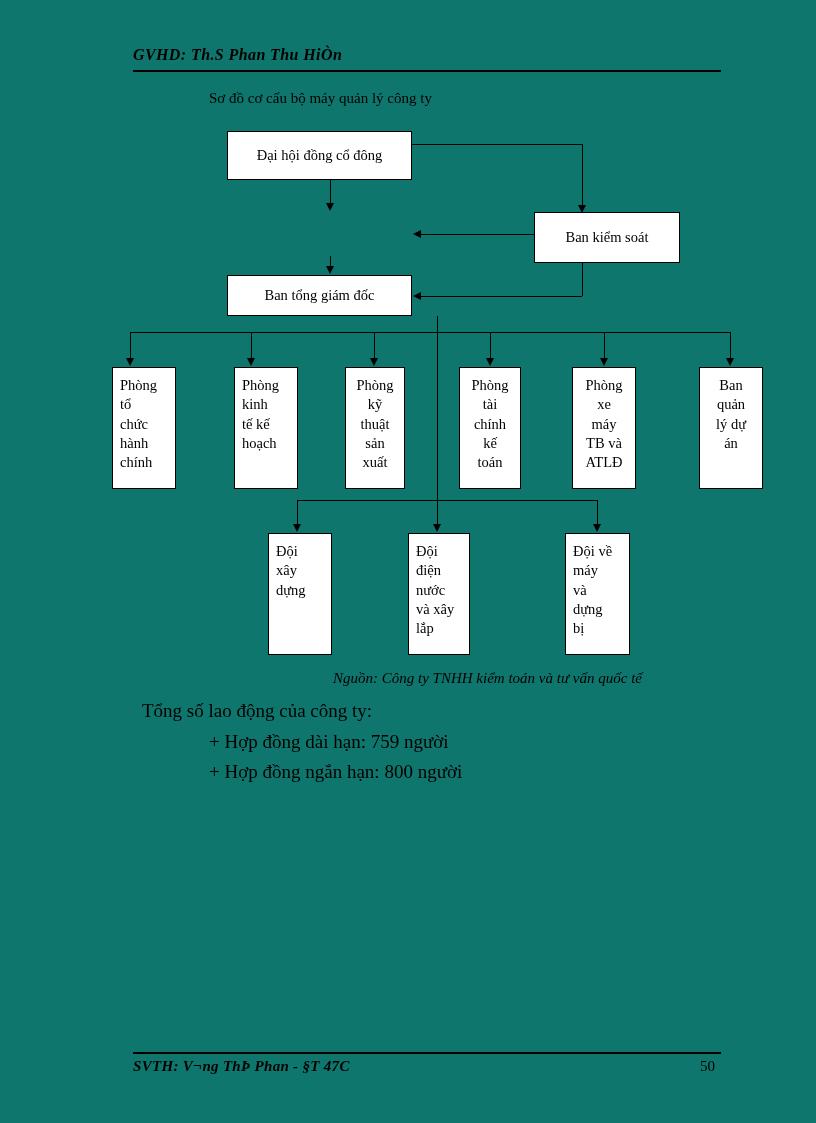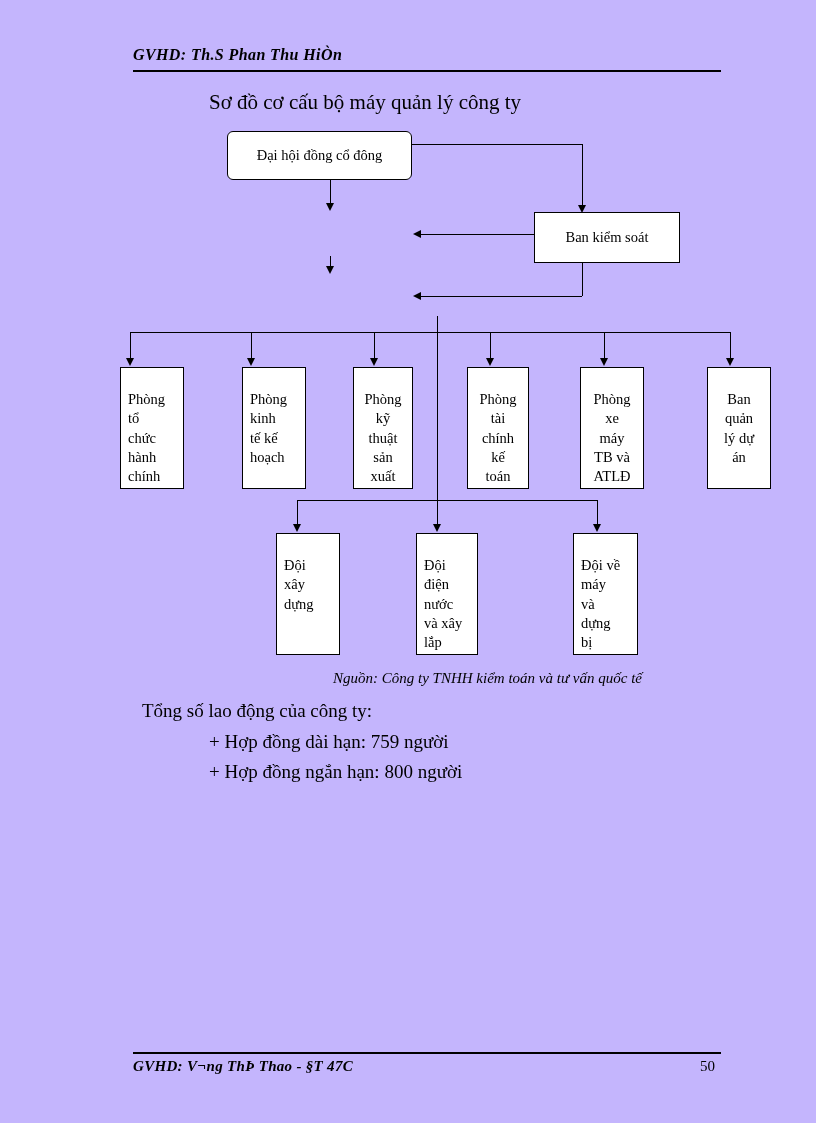--- a/index.html
+++ b/index.html
@@ -9,21 +9,21 @@
     background: #ffffff;
   }
   body {
     font-family: "Liberation Serif", "DejaVu Serif", serif;
     color: #000000;
   }
   .page {
     position: relative;
     width: 816px;
     height: 1123px;
-    background: #c4b5fd;
+    background: #0f766e;
     overflow: hidden;
   }
 
   
   .header-text {
     position: absolute;
     left: 133px;
     top: 46px;
     font-style: italic;
     font-weight: bold;
@@ -65,21 +65,21 @@
     top: 1058px;
     font-size: 15px;
     white-space: nowrap;
   }
 
   
   .diagram-title {
     position: absolute;
     left: 209px;
     top: 90px;
-    font-size: 21px;
+    font-size: 15px;
     white-space: nowrap;
   }
   .source-note {
     position: absolute;
     left: 333px;
     top: 670px;
     font-size: 15px;
     font-style: italic;
     white-space: nowrap;
   }
@@ -107,22 +107,21 @@
   }
   
   .box.wide {
     display: flex;
     align-items: center;
     justify-content: center;
     text-align: center;
   }
   
   .box.tall {
-    padding-top: 22px;
-    margin-left: 8px;
+    padding-top: 8px;
   }
   .box.tall.left-text {
     text-align: left;
     padding-left: 7px;
   }
   .box.tall.center-text {
     text-align: center;
     padding-left: 2px;
     padding-right: 2px;
   }
@@ -205,25 +204,28 @@
 
   <div class="ln v" style="left:297px; top:500px; height:26px;"></div>
   <div class="arrow down" style="left:292.5px; top:524px;"></div>
 
   <div class="ln v" style="left:437px; top:500px; height:26px;"></div>
   <div class="arrow down" style="left:432.5px; top:524px;"></div>
 
   <div class="ln v" style="left:597px; top:500px; height:26px;"></div>
   <div class="arrow down" style="left:592.5px; top:524px;"></div>
 
-  <div class="box wide" style="left:227px; top:131px; width:185px; height:49px;border-radius:6px;">
+  <div class="box wide" style="left:227px; top:131px; width:185px; height:49px;">
     <span class="label">Đại hội đồng cổ đông</span>
   </div>
 
 
+  <div class="box wide" style="left:227px; top:275px; width:185px; height:41px;">
+    <span class="label">Ban tổng giám  đốc</span>
+  </div>
 
   <div class="box wide" style="left:534px; top:212px; width:146px; height:51px;">
     <span class="label">Ban kiểm  soát</span>
   </div>
 
   <div class="box tall left-text" style="left:112px; top:367px; width:64px; height:122px;">
     <span class="label">Phòng
 tổ
 chức
 hành
@@ -289,16 +291,16 @@
 dựng
 bị</span>
   </div>
 
   <div class="source-note">Nguồn: Công ty TNHH  kiểm toán và tư vấn quốc tế</div>
   <div class="para total">Tổng số lao động của công ty:</div>
   <div class="para line1">+ Hợp đồng dài hạn: 759 người</div>
   <div class="para line2">+ Hợp đồng ngắn hạn: 800 người</div>
 
   <div class="footer-rule"></div>
-  <div class="footer-text">GVHD: V¬ng  ThÞ Thao - §T 47C</div>
+  <div class="footer-text">SVTH: V¬ng  ThÞ Phan - §T 47C</div>
   <div class="footer-page">50</div>
 
 </div>
 
 </body></html>

